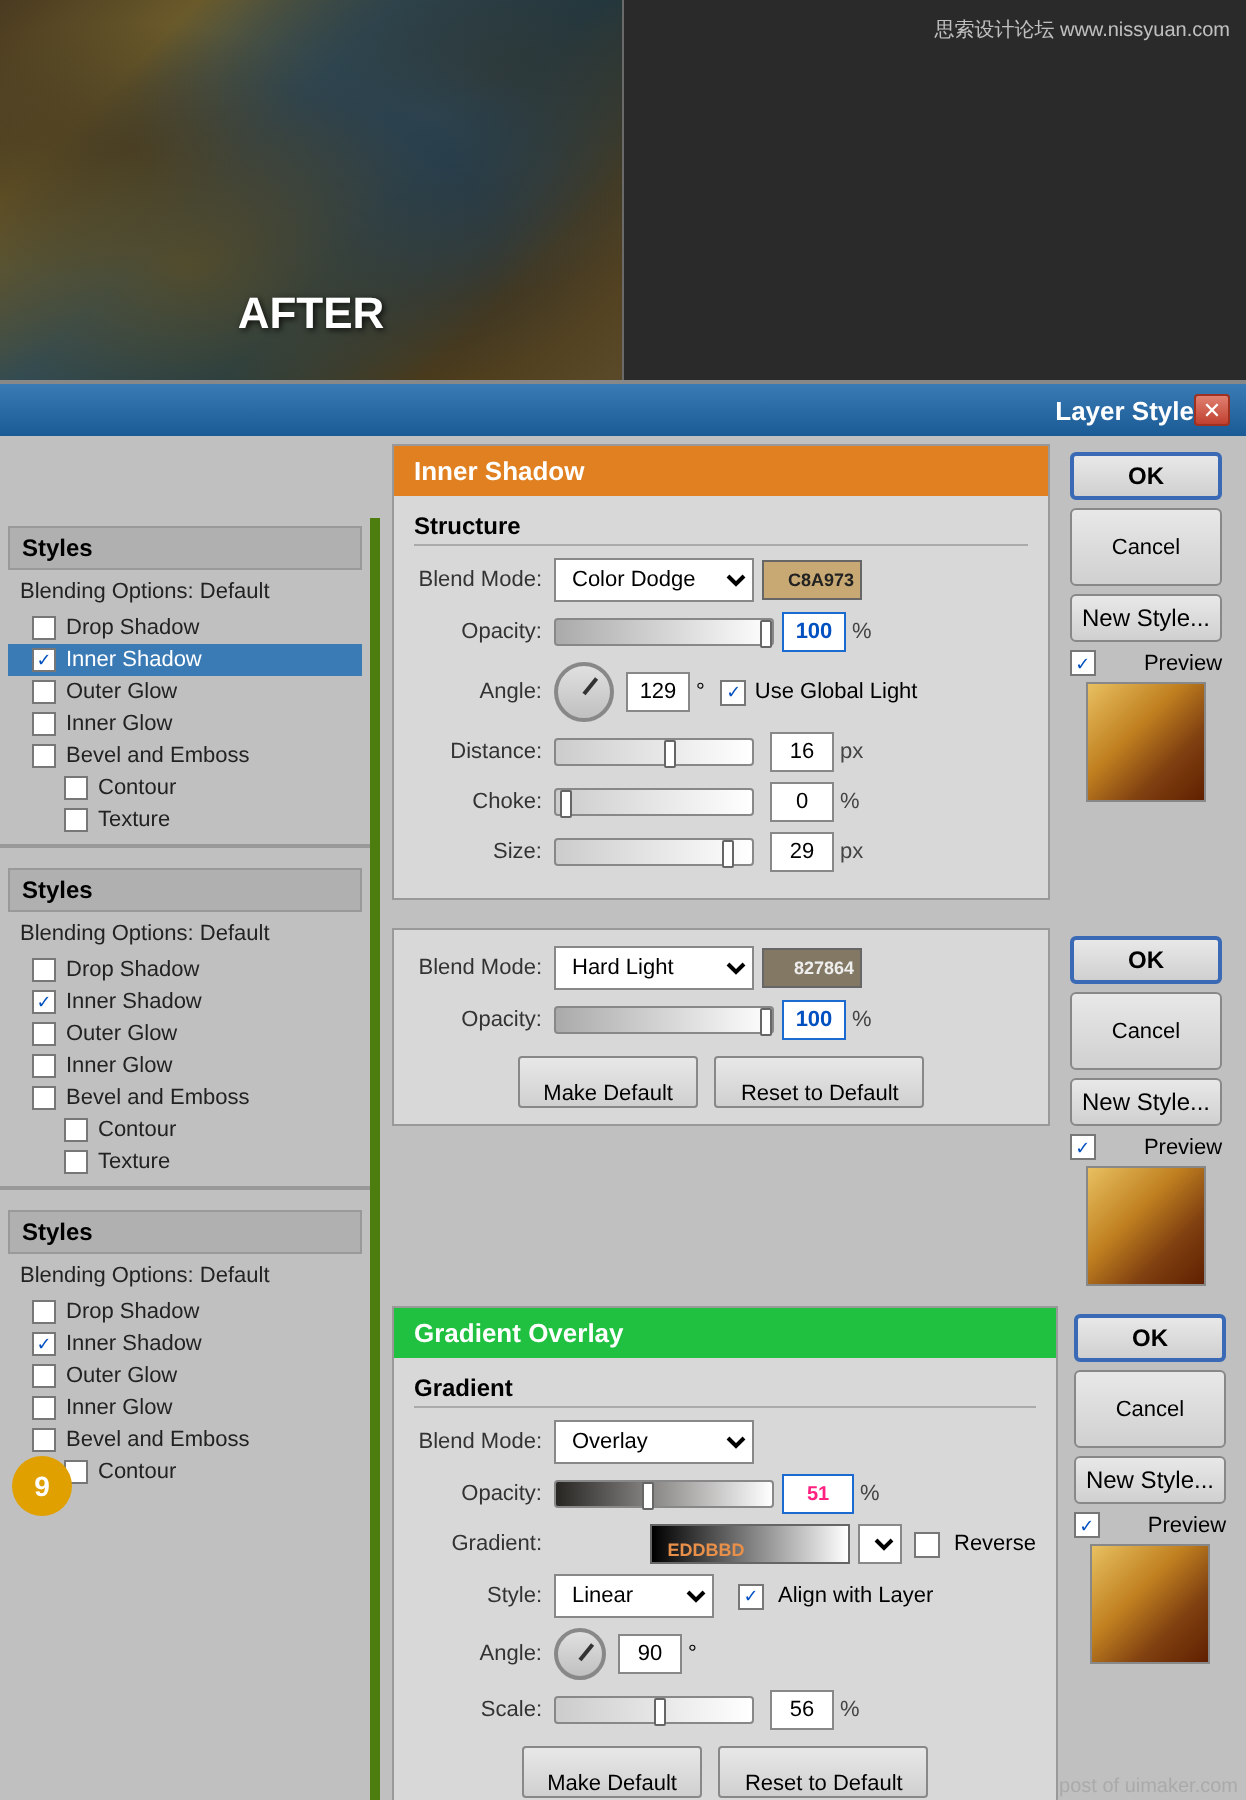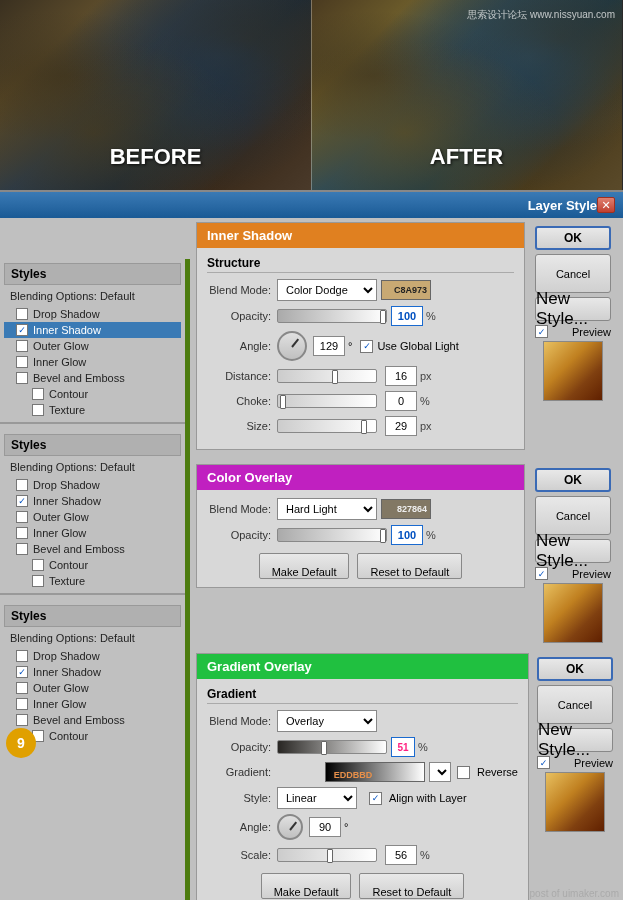--- a/index.html
+++ b/index.html
@@ -365,21 +365,21 @@
       display: flex;
       align-items: center;
       justify-content: center;
     }
     .new-style-btn {
       width: 76px;
       height: 24px;
       background: linear-gradient(to bottom, #e8e8e8, #d0d0d0);
       border: 1px solid #888;
       border-radius: 3px;
-      font-size: 17px;
+      font-size: 12px;
       cursor: pointer;
       margin-bottom: 4px;
       display: flex;
       align-items: center;
       justify-content: center;
     }
     .preview-label {
       font-size: 11px;
       margin-bottom: 3px;
       display: flex;
@@ -452,24 +452,20 @@
       position: relative;
       display: inline-block;
       padding-left: 48px;
     }
   </style>
 </head>
 <body>
 
 <div class="full-layout">
   <div class="top-image-area">
-    <div class="image-half before">
-      <div class="dragon-silhouette"></div>
-      <div class="image-label">BEFORE</div>
-    </div>
     <div class="divider-line"></div>
     <div class="image-half after">
       <div class="dragon-silhouette"></div>
       <div class="image-label">AFTER</div>
     </div>
     <div class="watermark">思索设计论坛 www.nissyuan.com</div>
   </div>
 
   <div class="main-panel">
     <div class="title-bar">
@@ -663,21 +659,20 @@
                 <div class="cb-box checked"></div>
                 <span>Preview</span>
               </div>
               <div class="preview-thumb"></div>
             </div>
           </div>
 
           <div style="display:flex; gap:4px;">
             <div style="flex:1;">
               <div class="layer-panel">
-                <div class="panel-header color-overlay">Color Overlay</div>
                 <div class="panel-body">
 
                   <div class="form-row">
                     <span class="form-label">Blend Mode:</span>
                     <select class="blend-select">
                       <option>Hard Light</option>
                     </select>
                     <div class="color-swatch" style="background:#827864;">
                       <span style="font-size:9px; color:#eee;">827864</span>
                     </div>
@@ -724,21 +719,21 @@
                     <select class="blend-select">
                       <option>Overlay</option>
                     </select>
                   </div>
 
                   <div class="form-row">
                     <span class="form-label">Opacity:</span>
                     <div class="slider" style="width:110px; background:linear-gradient(to right, #282623, #fff);">
                       <div class="slider-thumb" style="left:40%;"></div>
                     </div>
-                    <div class="value-box" style="color:#ff2080; font-size:10px; width:24px;text-align:right;">51</div>
+                    <div class="value-box" style="color:#ff2080; font-size:10px; width:36px;text-align:right;">51</div>
                     <span class="unit-label">%</span>
                   </div>
 
                   <div class="form-row">
                     <span class="form-label">Gradient:</span>
                     <div class="gradient-bar-wrapper">
                       <div class="gradient-bar"></div>
                       <span style="position:absolute; bottom:2px; left:50%; transform:translateX(-50%); font-size:9px; color:#e8904a; font-weight:bold; pointer-events:none;">EDDBBD</span>
                     </div>
                     <select style="width:22px; height:20px; border:1px solid #888; background:white; padding:0;"><option>▼</option></select>

